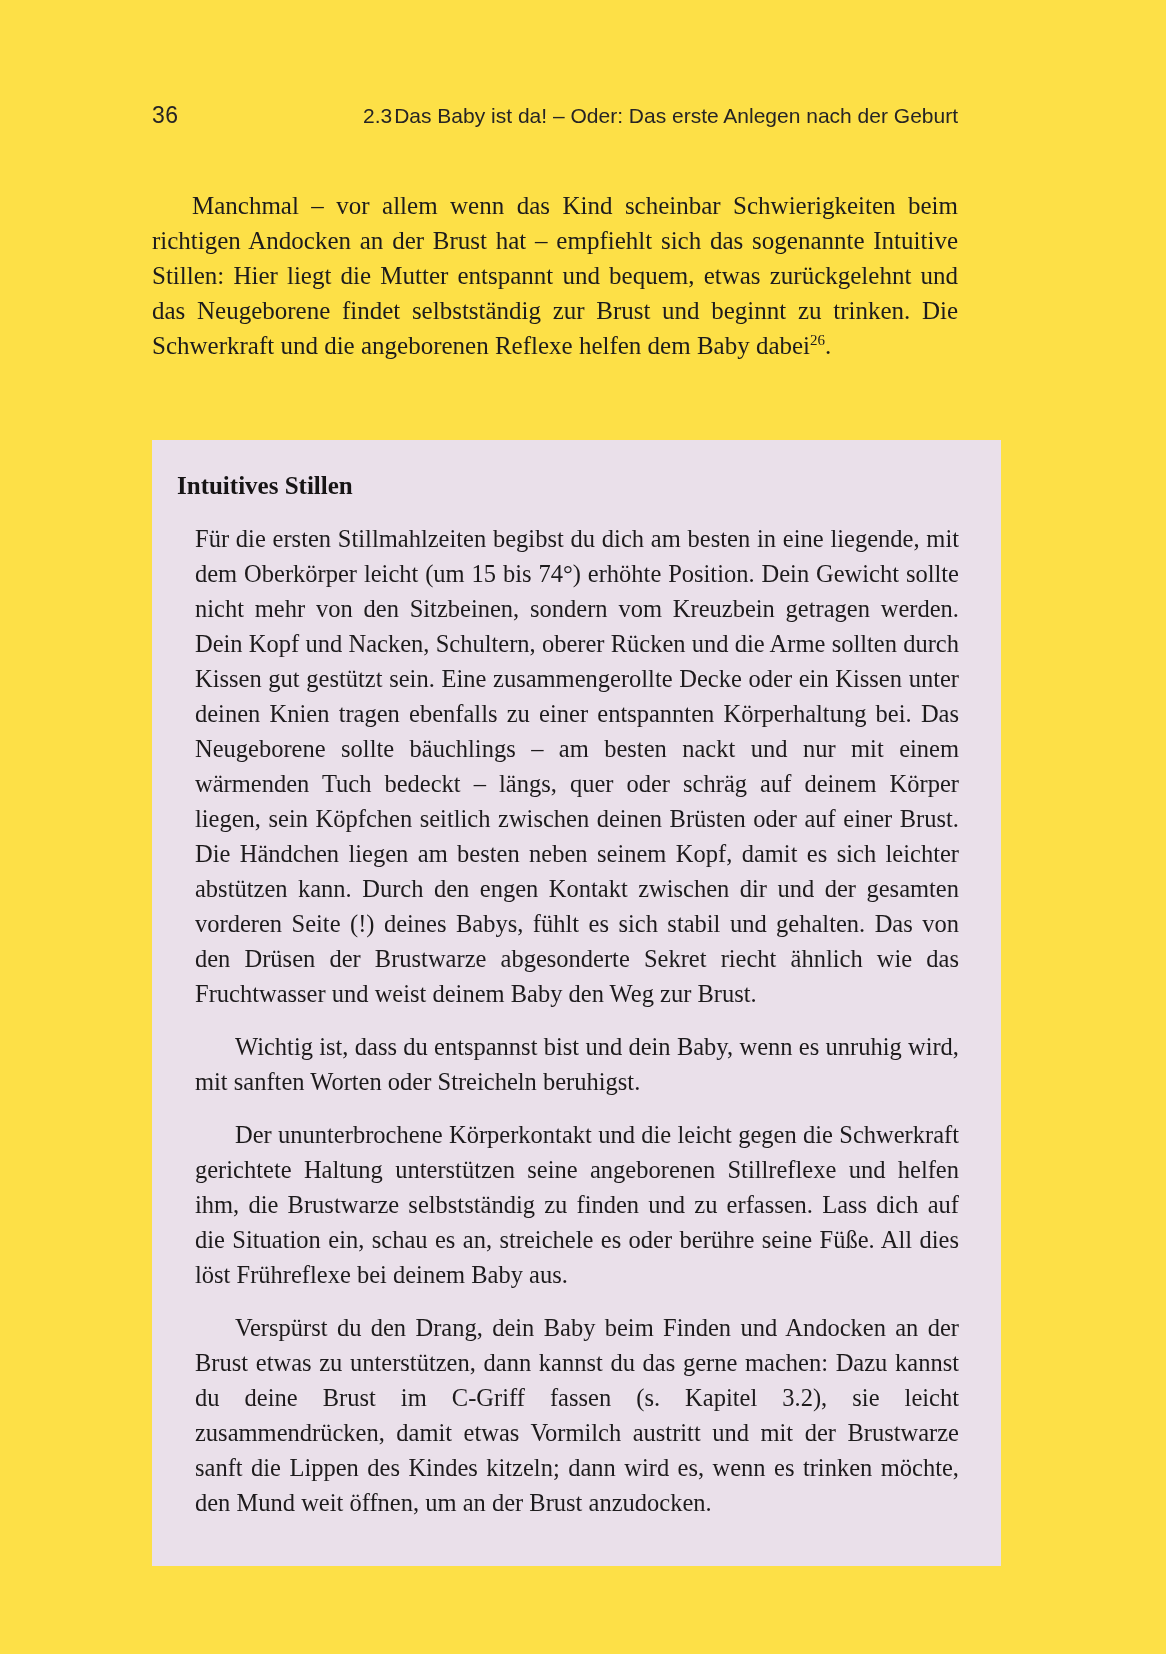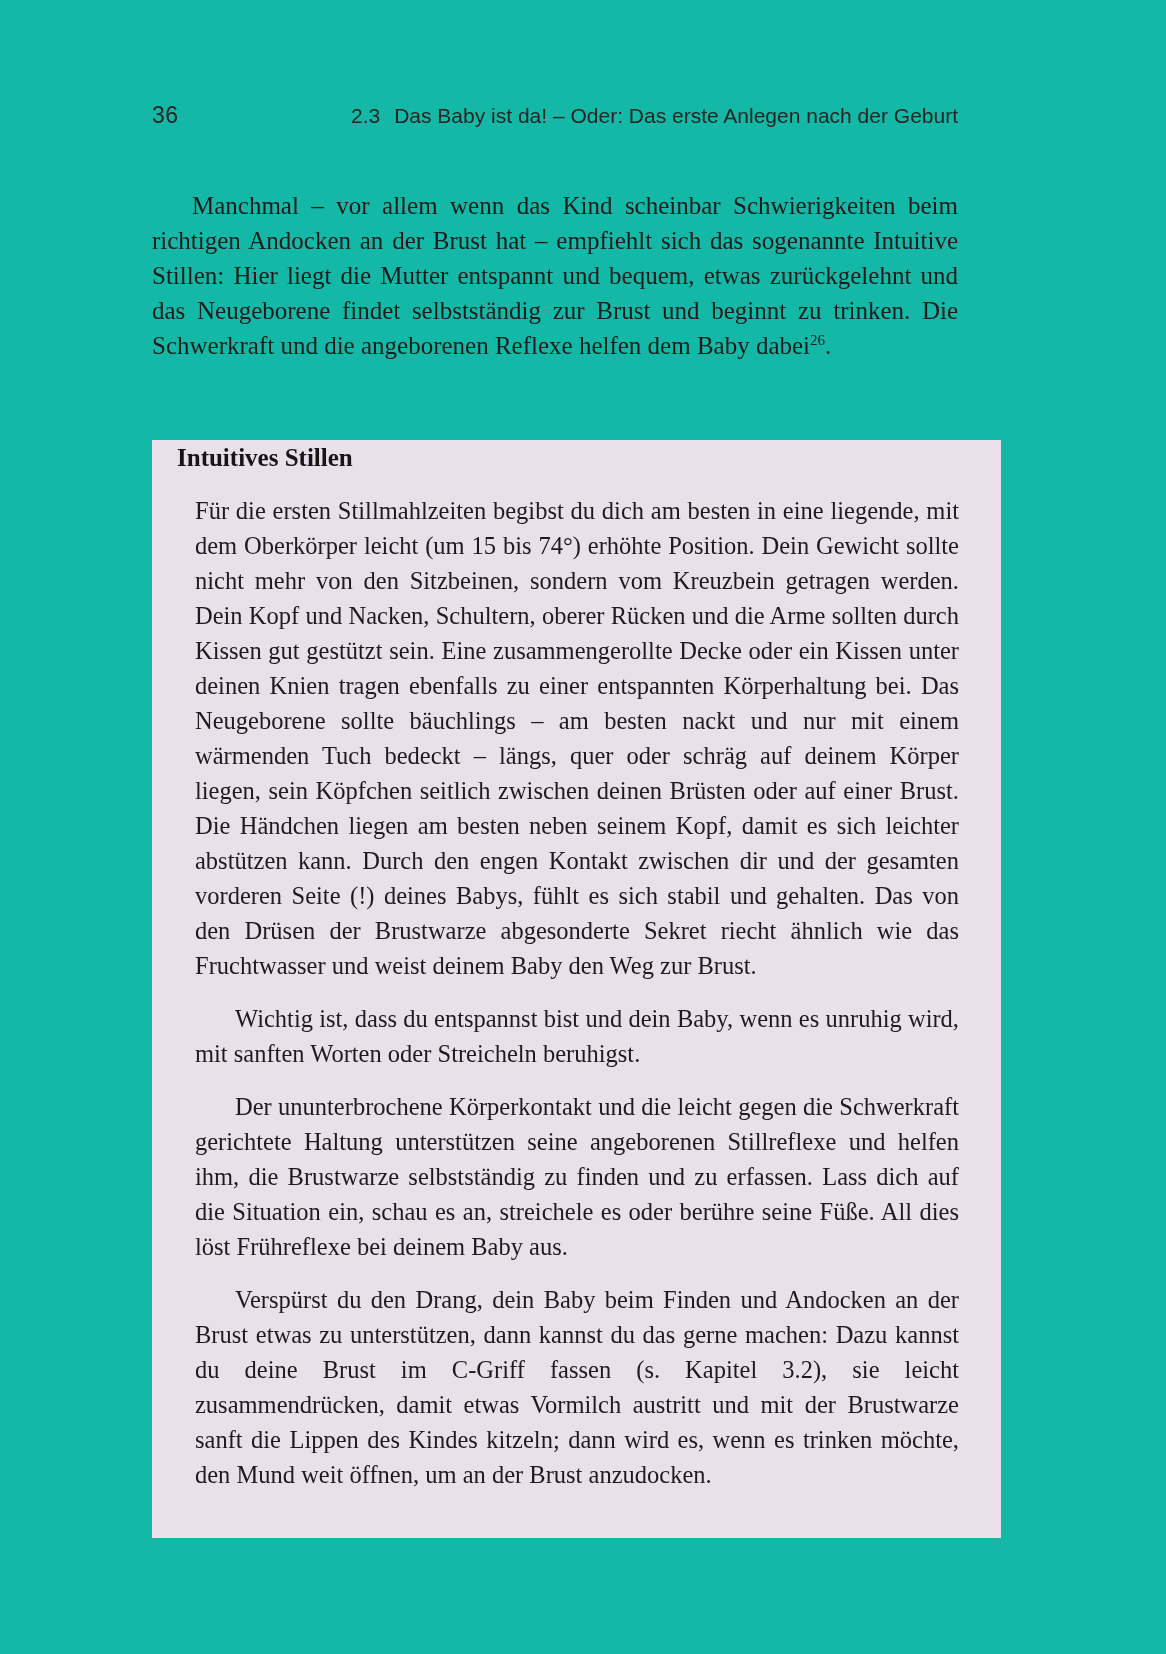--- a/index.html
+++ b/index.html
@@ -4,21 +4,21 @@
 <style>
   html, body {
     margin: 0;
     padding: 0;
     background: #ffffff;
   }
   .page {
     position: relative;
     width: 1166px;
     height: 1654px;
-    background: #14b8a6;
+    background: #fde047;
     overflow: hidden;
     font-family: "Liberation Serif", "DejaVu Serif", serif;
     color: #1d1b1c;
   }
   .running-head {
     position: absolute;
     top: 102px;
     left: 152px;
     width: 806px;
     display: flex;
@@ -29,21 +29,21 @@
   .page-number {
     font-size: 23px;
     letter-spacing: 0.5px;
     color: #262425;
   }
   .running-title {
     font-size: 21px;
     color: #262425;
   }
   .running-title .section-no {
-    margin-right: 14px;
+    margin-right: 2px;
   }
   .body-paragraph {
     position: absolute;
     top: 188px;
     left: 152px;
     width: 806px;
     font-size: 25px;
     line-height: 35px;
     text-align: justify;
     hyphens: auto;
@@ -57,21 +57,21 @@
     font-size: 15px;
     line-height: 0;
     vertical-align: super;
   }
   .info-box {
     position: absolute;
     top: 440px;
     left: 152px;
     width: 849px;
     box-sizing: border-box;
-    padding: 0 24px 28px 25px;
+    padding: 28px 24px 28px 25px;
     background: #eae0ea;
   }
   .info-box h2 {
     margin: 0;
     font-size: 25px;
     line-height: 35px;
     font-weight: bold;
     color: #171516;
   }
   .info-box p {

